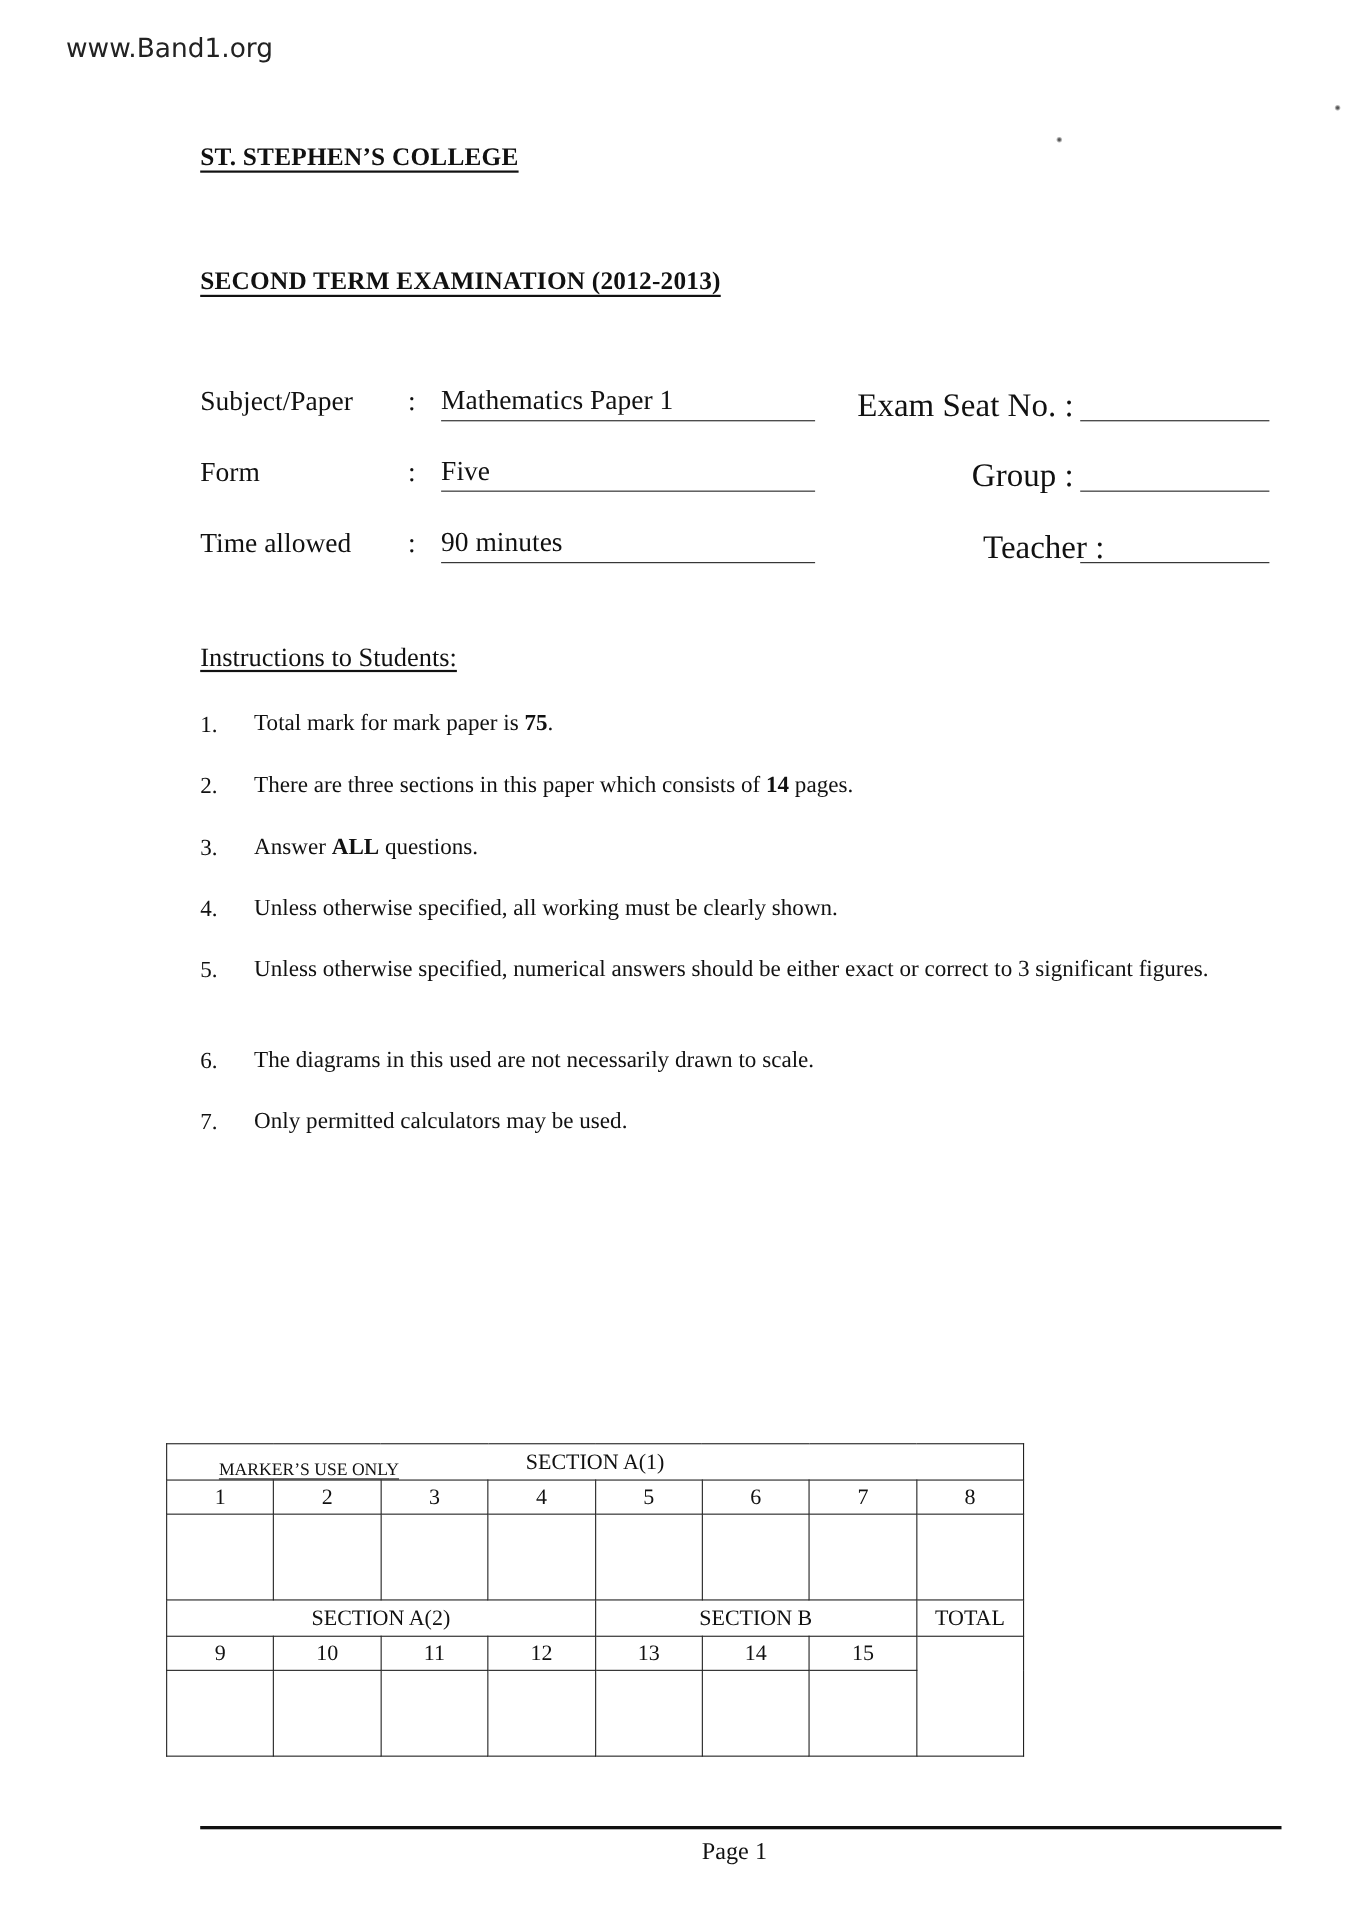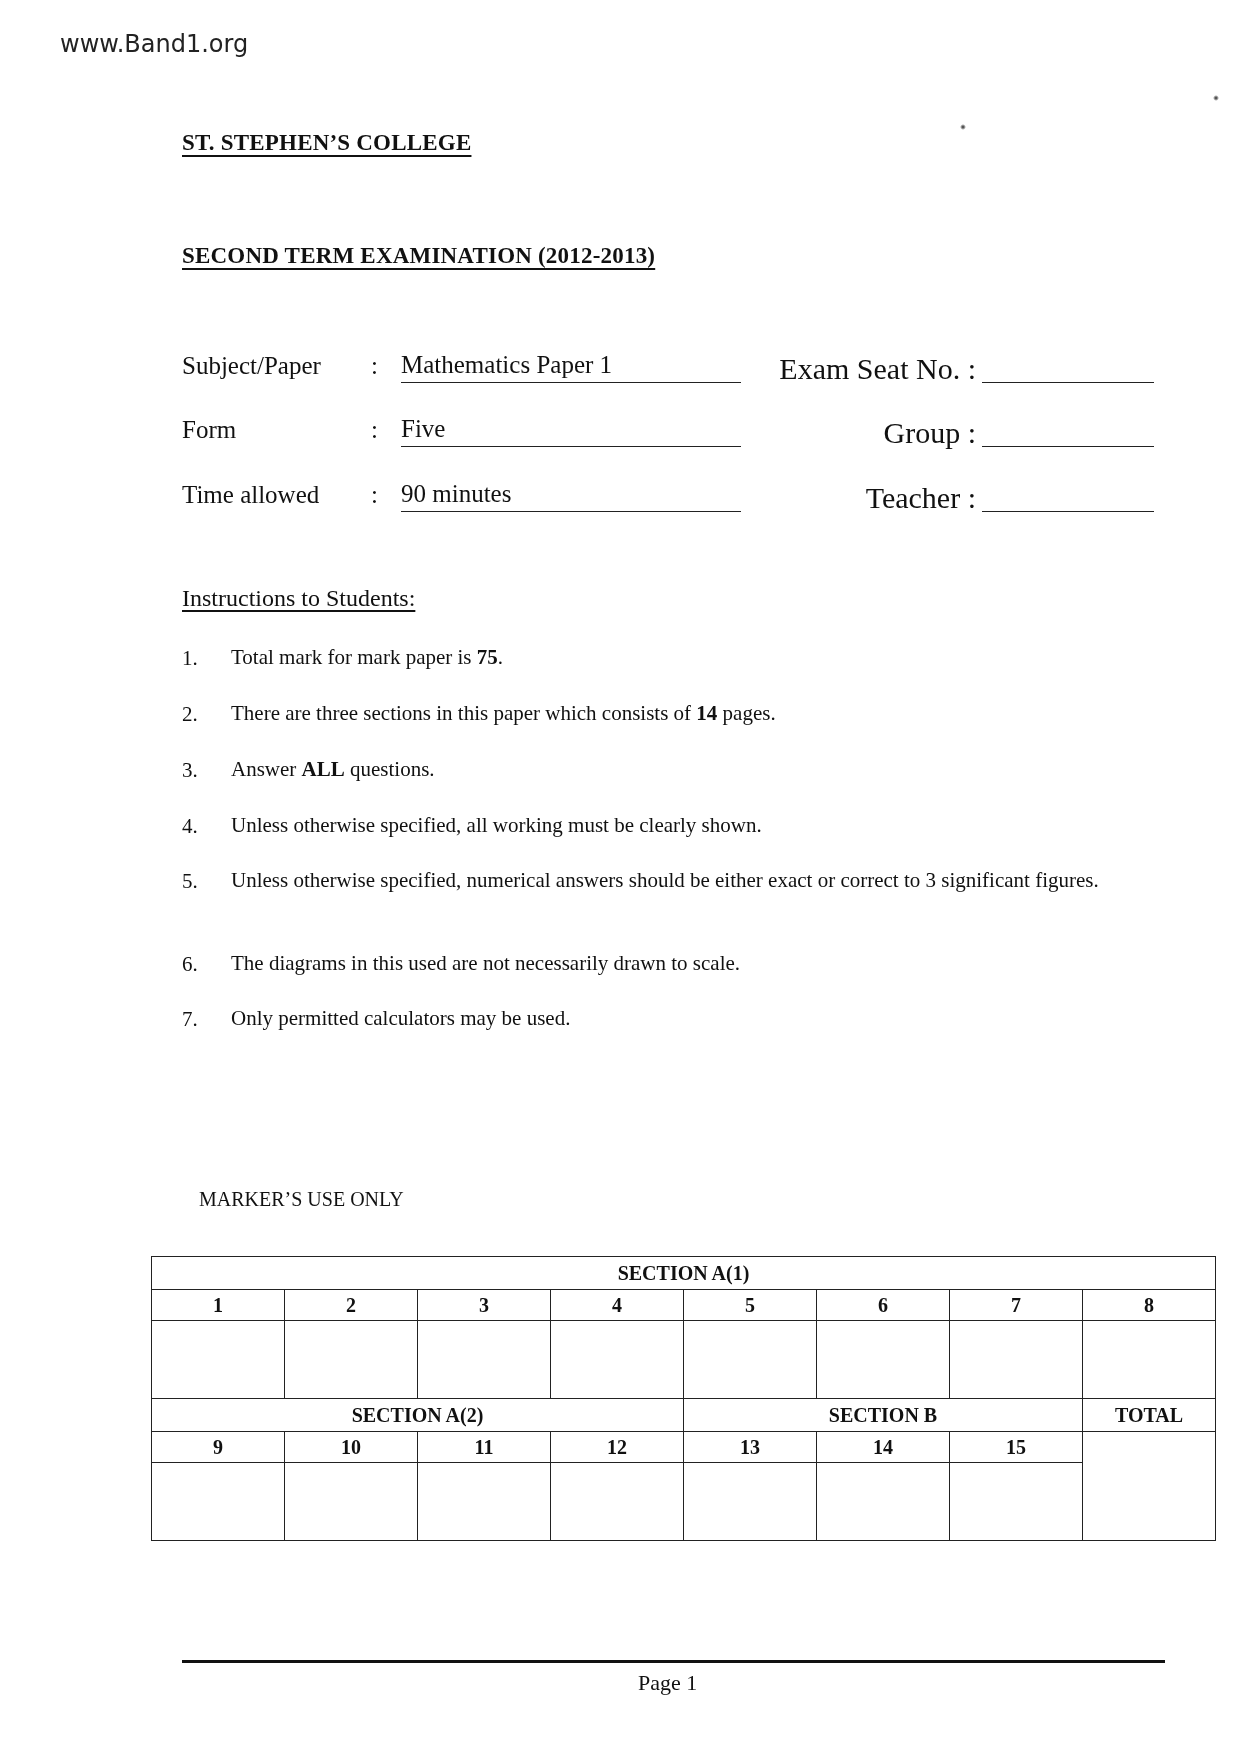--- a/index.html
+++ b/index.html
@@ -13,22 +13,22 @@
   .lbl { font-size: 25px; }
   .colon { font-size: 25px; }
   .fill { font-size: 25px; border-bottom: 1.5px solid #222; height: 32px; line-height: 30px; }
   .rlbl { font-size: 30px; text-align: right; }
   .rline { border-bottom: 1.5px solid #222; height: 30px; }
   .sect-head { left: 134px; top: 585px; font-size: 24px; text-decoration: underline; text-underline-offset: 4px; }
   .item-num { font-size: 21px; }
   .item-text { font-size: 21px; line-height: 27px; }
   .item-text b { font-weight: bold; }
   .justify { text-align: justify; text-align-last: left; }
-  .marker-head { left: 151px; top: 1188px; font-size: 20px; text-underline-offset: 3px; }
-  table.marks { position: absolute; left: 151px; top: 1256px; width: 1065px; border-collapse: collapse; table-layout: fixed; font-weight: bold; }
+  .marker-head { left: 151px; top: 1328px; font-size: 16px; text-decoration: underline; text-underline-offset: 3px; }
+  table.marks { position: absolute; left: 151px; top: 1312px; width: 780px; border-collapse: collapse; table-layout: fixed; }
   table.marks td { border: 1.5px solid #222; text-align: center; font-size: 20px; padding: 0; font-family: "Liberation Serif", serif; }
   .r-head { height: 33px; }
   .r-num { height: 31px; }
   .r-blank { height: 78px; }
   .footer-line { left: 134px; top: 1660px; width: 983px; height: 3px; background: #111; }
   .page-no { left: 590px; top: 1670px; font-size: 22px; }
 </style>
 </head>
 <body>
 
@@ -52,21 +52,21 @@
   <div class="abs lbl" style="left:134px;top:481px;">Time allowed</div>
   <div class="abs colon" style="left:323px;top:481px;">:</div>
   <div class="abs fill" style="left:353px;top:479px;width:340px;">90 minutes</div>
 
   <div class="abs rlbl" style="left:700px;top:352px;width:228px;">Exam Seat No. :</div>
   <div class="abs rline" style="left:934px;top:352px;width:172px;"></div>
 
   <div class="abs rlbl" style="left:700px;top:416px;width:228px;">Group :</div>
   <div class="abs rline" style="left:934px;top:416px;width:172px;"></div>
 
-  <div class="abs rlbl" style="left:700px;top:481px;width:228px;">Teacher :</div>
+  <div class="abs rlbl" style="left:728px;top:481px;width:228px;">Teacher :</div>
   <div class="abs rline" style="left:934px;top:481px;width:172px;"></div>
 </div>
 
 <div class="abs sect-head">Instructions to Students:</div>
 
 <div>
   <div class="abs item-num" style="left:134px;top:646px;">1.</div>
   <div class="abs item-text" style="left:183px;top:644px;width:922px;"><span>Total mark for mark paper is </span><b>75</b><span>.</span></div>
 
   <div class="abs item-num" style="left:134px;top:702px;">2.</div>

